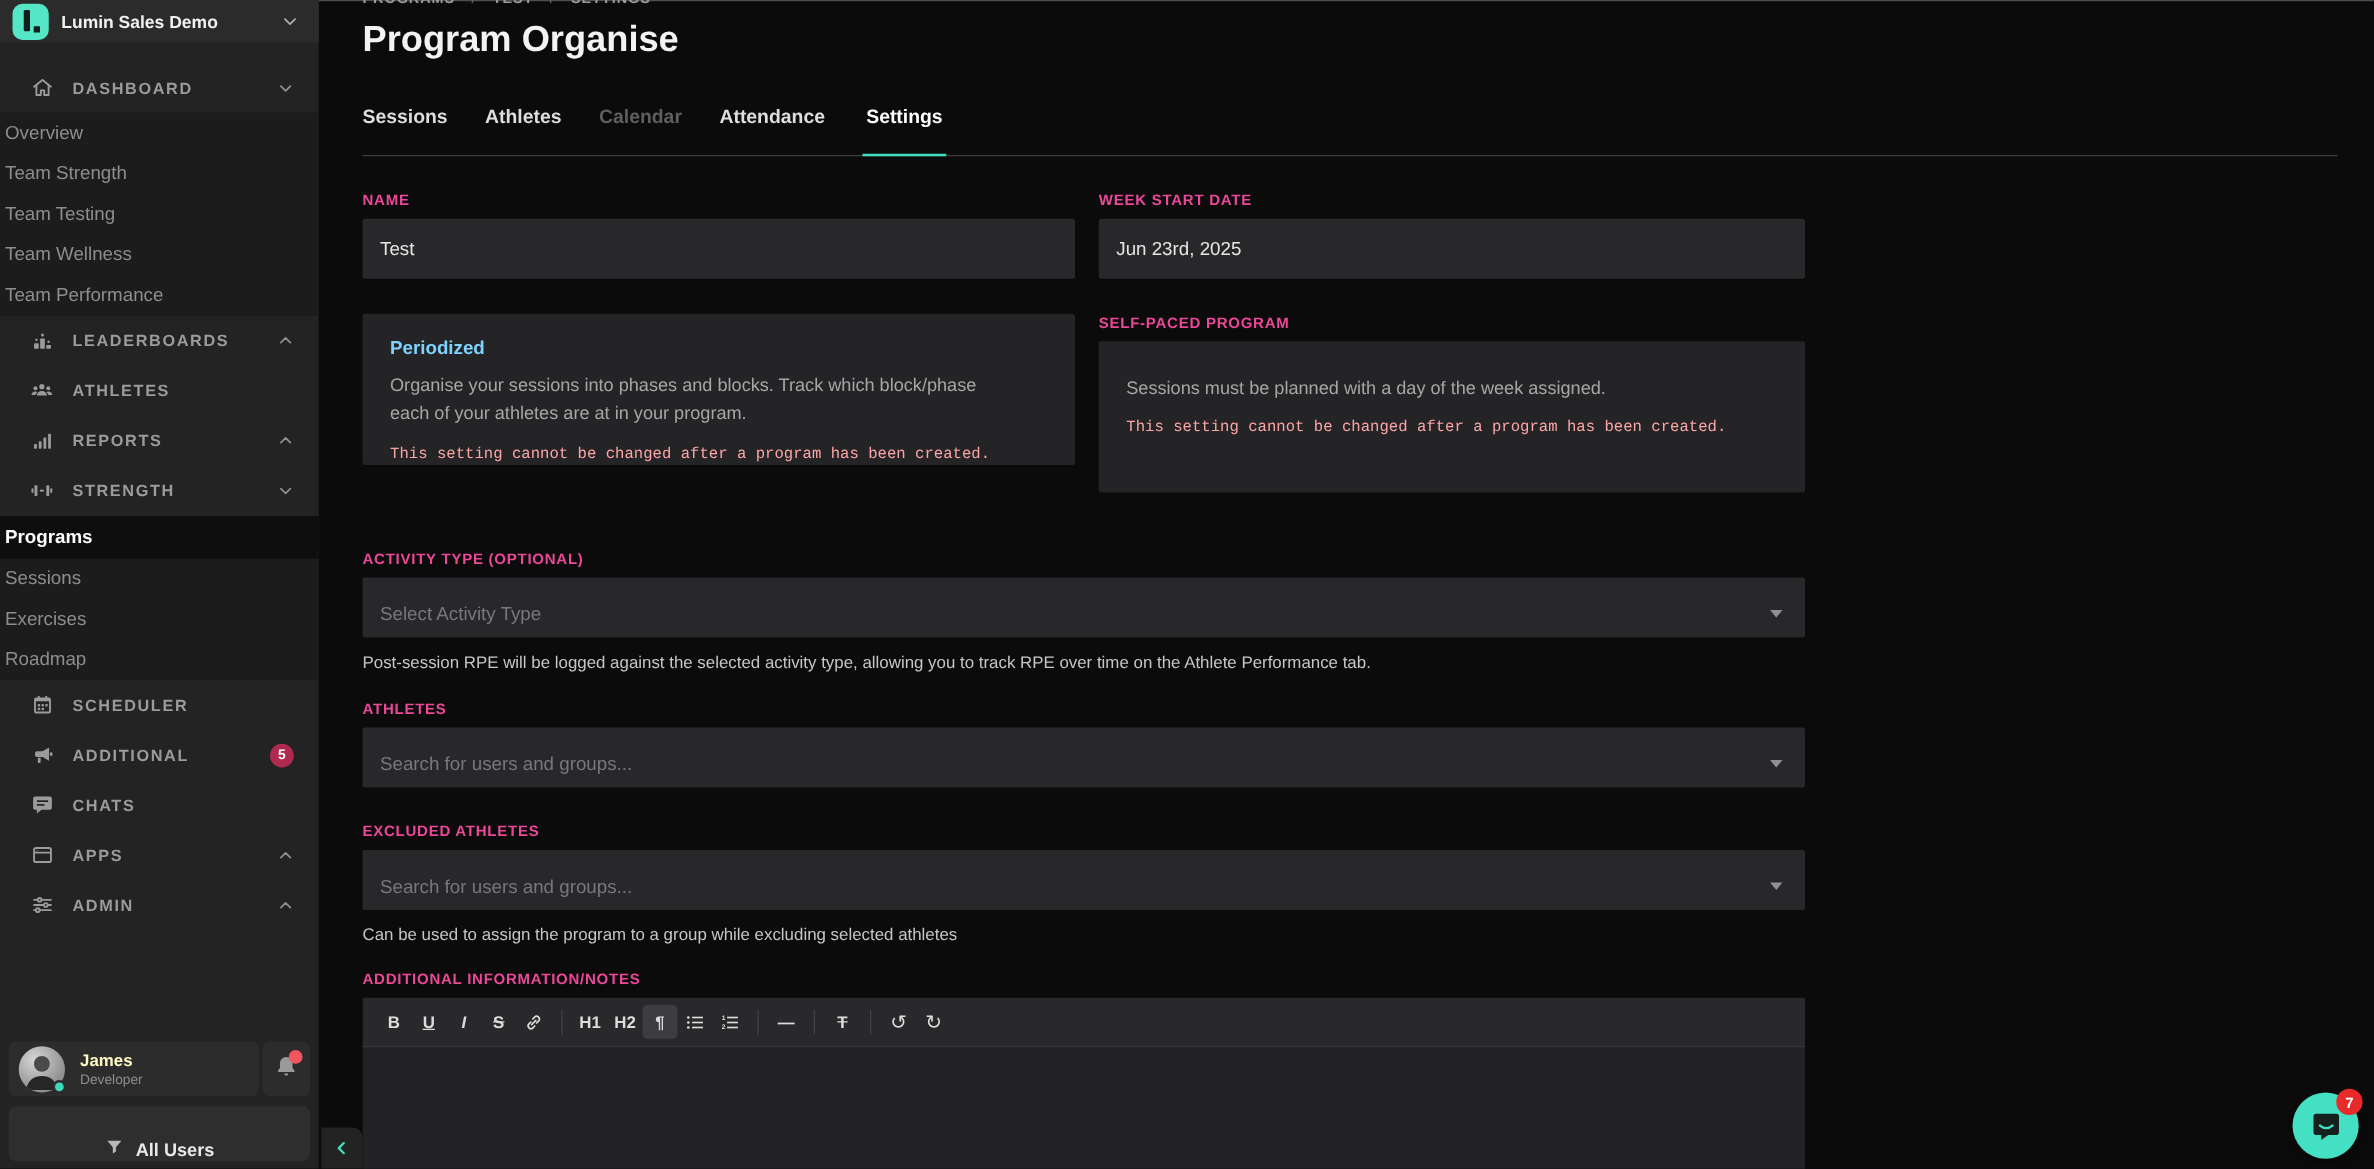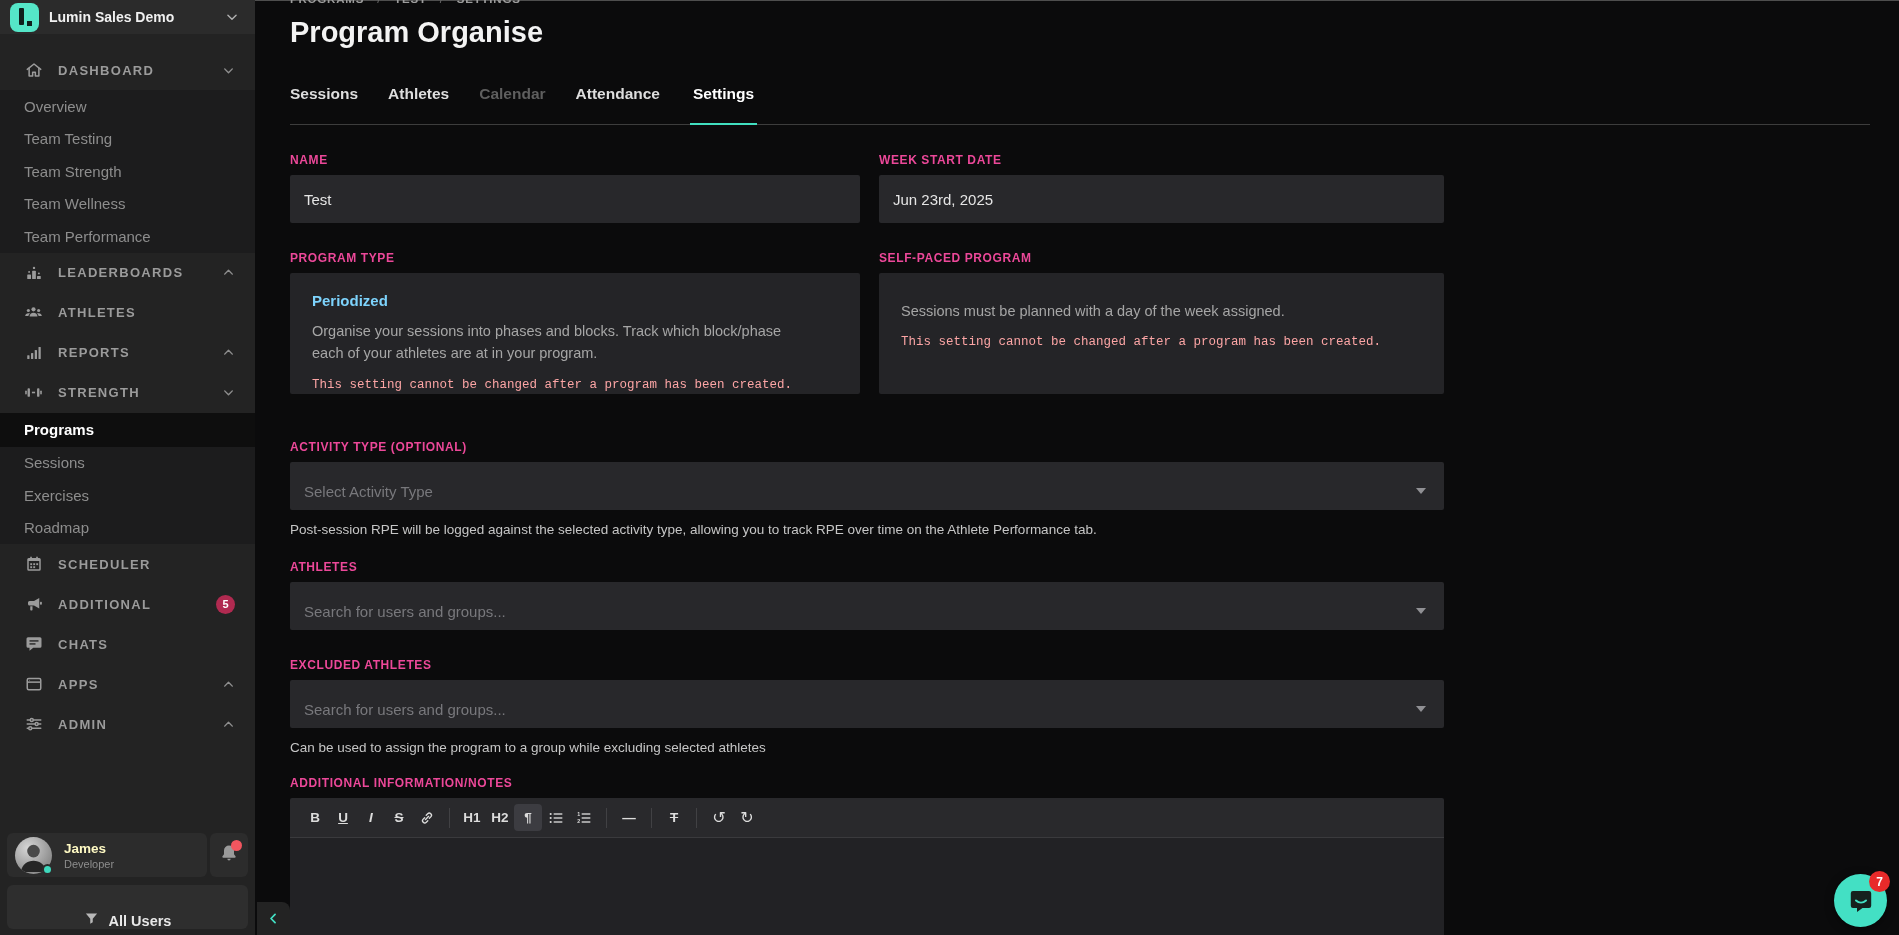--- a/index.html
+++ b/index.html
@@ -14,21 +14,21 @@
   .ws-logo .bar { position:absolute; left:9px; top:5px; width:5px; height:17px; background:#101f1c; border-radius:1px; }
   .ws-logo .dot { position:absolute; right:7px; bottom:6px; width:5px; height:5px; background:#101f1c; }
   .ws-name { flex:1; color:#f1f1f1; font-size:14px; font-weight:700; white-space:nowrap; }
 
   .nav { flex:1; padding-top:16px; overflow:hidden; }
   .nav-section { height:40px; display:flex; align-items:center; gap:15px; padding:0 20px 0 24px; color:#9b9b9b; cursor:pointer; }
   .nav-section .icn { width:19px; height:19px; display:flex; align-items:center; justify-content:center; flex-shrink:0; }
   .nav-section .lbl { flex:1; font-size:13px; font-weight:700; letter-spacing:1.3px; white-space:nowrap; }
   .chev { display:flex; align-items:center; color:#8f8f8f; }
   .nav-sub { background:#1c1c1d; }
-  .nav-sub-item { height:32.5px; display:flex; align-items:center; padding-left:24px; color:#8d8d8d; font-size:15px; cursor:pointer; }
+  .nav-sub-item { height:32.5px; display:flex; align-items:center; padding-left:4px; color:#8d8d8d; font-size:15px; cursor:pointer; }
   .nav-sub-item.active { background:#0e0e0e; color:#ffffff; font-weight:600; height:34px; }
   .badge-count { min-width:19px; height:19px; border-radius:10px; background:#b02a50; color:#fff; font-size:11px; font-weight:700;
                  display:flex; align-items:center; justify-content:center; padding:0 5px; }
 
   .side-footer { padding:0 7px 6px; }
   .user-row { display:flex; gap:3px; margin-bottom:8px; }
   .user-card { flex:1; background:#2c2c2c; border-radius:6px; height:44px; display:flex; align-items:center; gap:12px; padding:0 8px; cursor:pointer; }
   .avatar { width:37px; height:37px; border-radius:50%; background:radial-gradient(circle at 35% 30%, #d6d6d6, #8f8f8f 70%); position:relative; flex-shrink:0; overflow:visible; }
   .avatar svg { position:absolute; inset:0; border-radius:50%; }
   .avatar .status { position:absolute; right:-1px; bottom:-1px; width:11px; height:11px; border-radius:50%; background:#3fd9bd; border:2px solid #2c2c2c; }
@@ -126,24 +126,24 @@
             <path d="M5 9l7 7 7-7"></path>
           </svg>
       </span>
     </div>
 
     <div class="nav-sub">
       <div class="nav-sub-item">
           <span>Overview</span>
         </div>
       <div class="nav-sub-item">
+          <span>Team Strength</span>
+        </div>
+      <div class="nav-sub-item">
           <span>Team Testing</span>
-        </div>
-      <div class="nav-sub-item">
-          <span>Team Strength</span>
         </div>
       <div class="nav-sub-item">
           <span>Team Wellness</span>
         </div>
       <div class="nav-sub-item">
           <span>Team Performance</span>
         </div>
     </div>
 
     <div class="nav-section">
@@ -377,21 +377,20 @@
       <div>
         <div class="field-label">WEEK START DATE</div>
         <div class="text-input">
             <span>Jun 23rd, 2025</span>
           </div>
       </div>
     </div>
 
     <div class="row2 mt28">
       <div>
-        <div class="field-label">PROGRAM TYPE</div>
         <div class="info-box">
           <div class="info-title">Periodized</div>
           <div class="info-body">Organise your sessions into phases and blocks. Track which block/phase each of your athletes are at in your program.</div>
           <div class="info-note">This setting cannot be changed after a program has been created.</div>
         </div>
       </div>
       <div>
         <div class="field-label">SELF-PACED PROGRAM</div>
         <div class="info-box right">
           <div class="info-body">Sessions must be planned with a day of the week assigned.</div>

